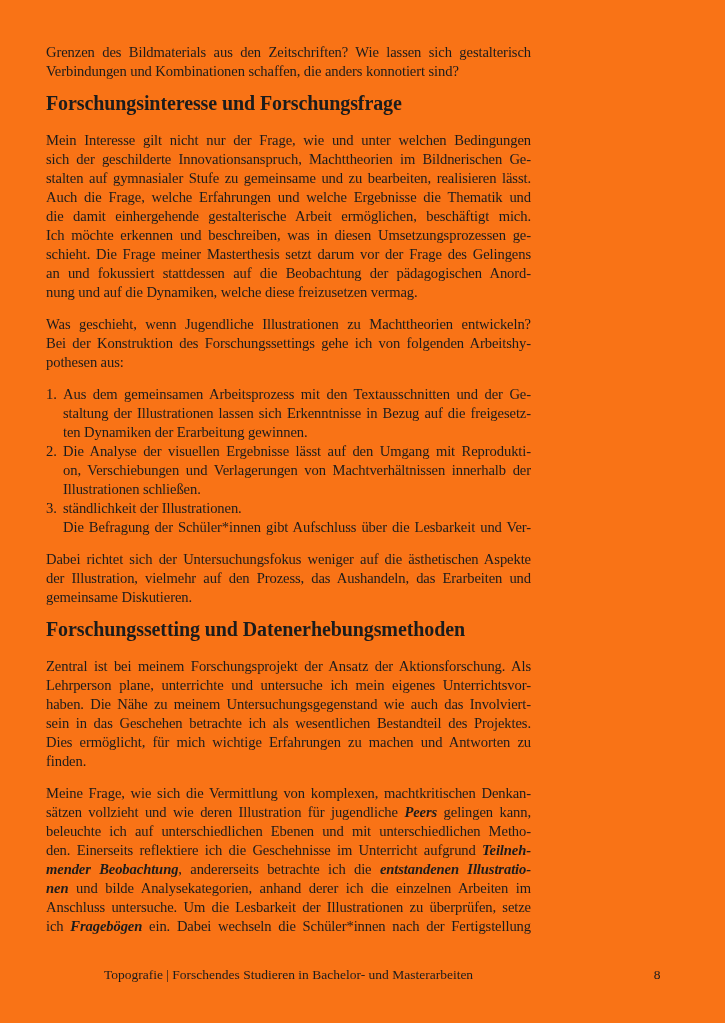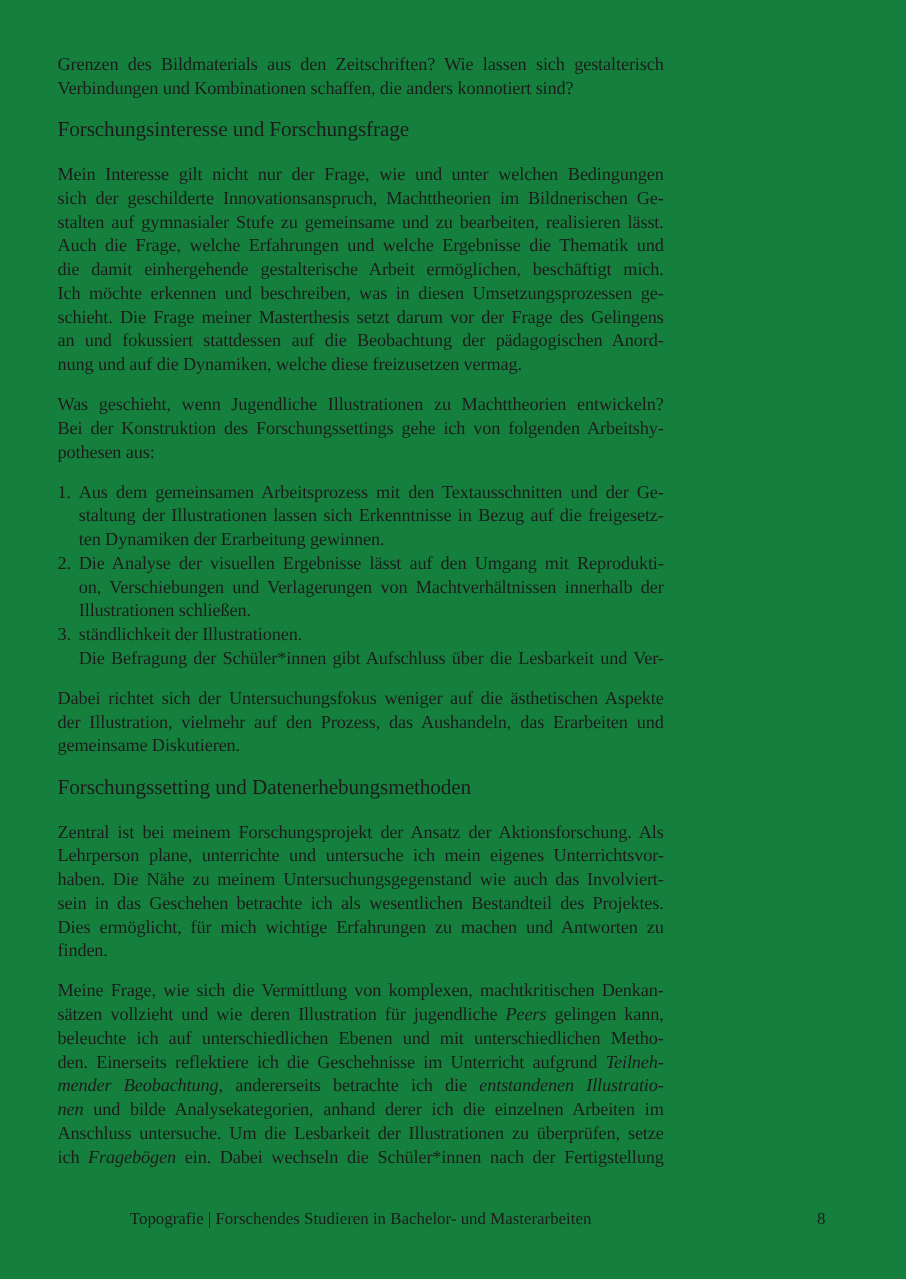--- a/index.html
+++ b/index.html
@@ -10,46 +10,46 @@
   }
   body {
     width: 725px;
     height: 1023px;
     overflow: hidden;
   }
   .page {
     position: relative;
     width: 725px;
     height: 1023px;
-    background: #15803d;
+    background: #f97316;
     font-family: "Liberation Serif", "DejaVu Serif", serif;
     color: #1c1c1c;
   }
   .text-col {
     position: absolute;
     left: 46px;
     top: 43px;
     width: 485px;
     font-size: 14.6px;
     line-height: 19px;
     letter-spacing: -0.1px;
   }
   .para { margin: 0 0 13px 0; }
   .heading {
-    font-weight: 400;
-    font-size: 17px;
+    font-weight: 700;
+    font-size: 20px;
     margin: 0 0 18px 0;
   }
   .line {
     text-align: justify;
   }
   .line.j {
     text-align-last: justify;
   }
-  .it { font-style: italic; }
+  .it { font-style: italic; font-weight: bold; }
   .olist { margin: 0 0 13px 0; }
   .li {
     position: relative;
     padding-left: 17px;
   }
   .li .marker {
     position: absolute;
     left: 0;
     top: 0;
   }

